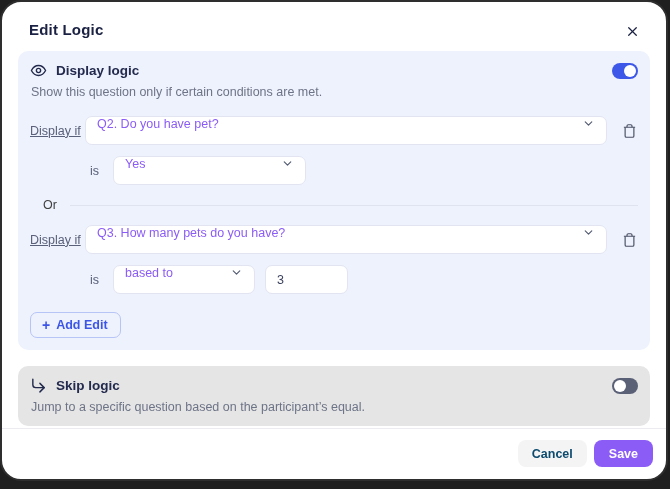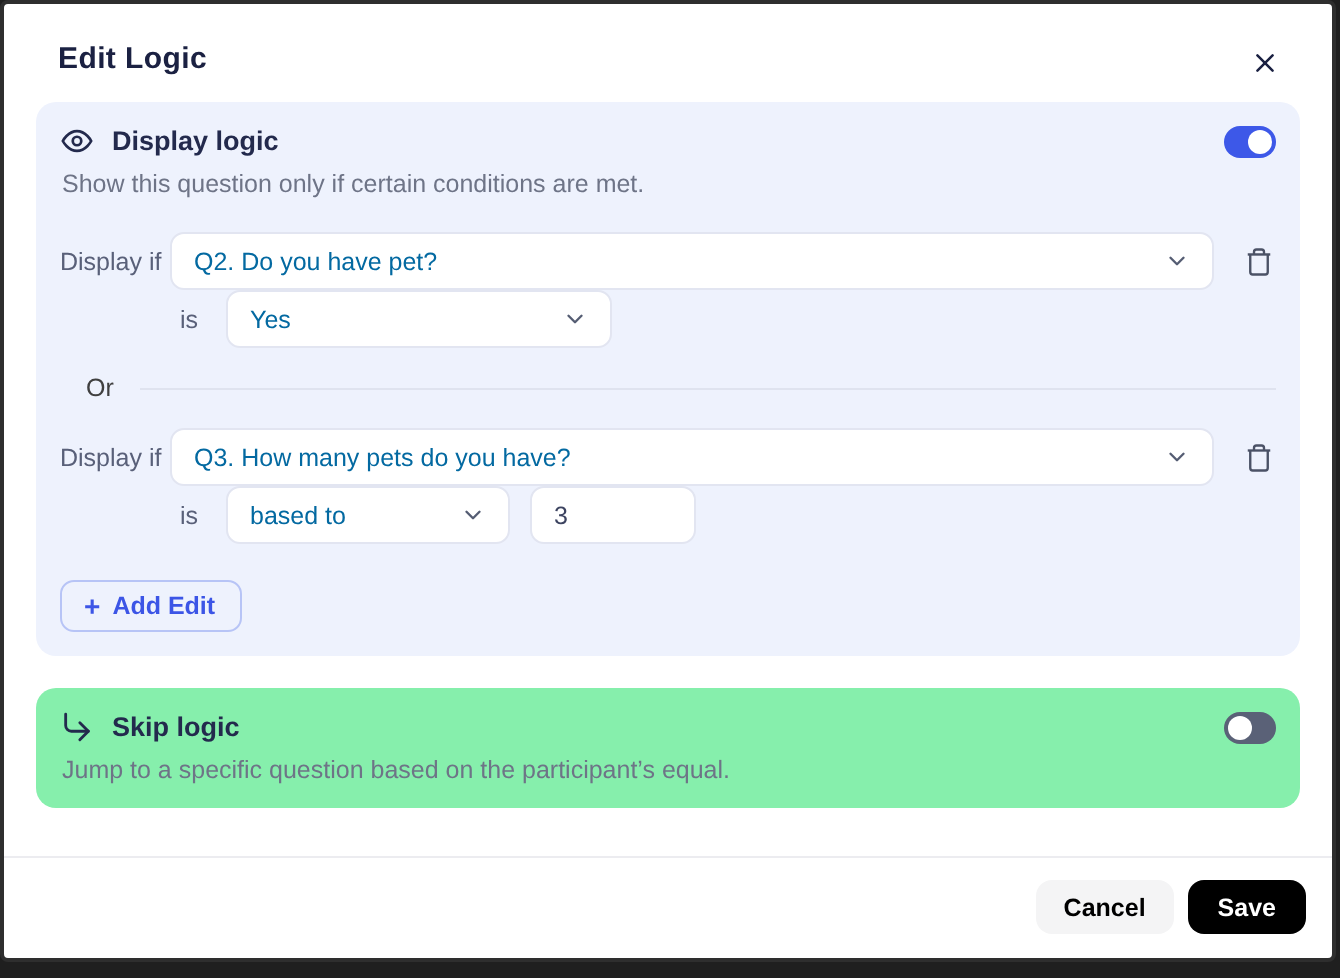--- a/index.html
+++ b/index.html
@@ -8,72 +8,72 @@
     background:#1f1f1f;
     font-family:"Liberation Sans","DejaVu Sans",sans-serif;
     position:relative;
     overflow:hidden;
   }
   .modal{
     position:absolute; left:0; top:0;
     width:668px; height:481px;
     background:#ffffff;
     border:2px solid #2e2e2e;
-    border-radius:4px;
+    border-radius:21px;
     display:flex; flex-direction:column;
     overflow:hidden;
   }
   
   .modal-header{
     display:flex; align-items:center; justify-content:space-between;
     padding:17px 24px 12px 27px;
   }
   .modal-title{ font-size:15px; font-weight:bold; color:#1b2142; letter-spacing:.2px; }
   .close-btn{
     background:none; border:none; cursor:pointer; color:#1b2142;
     width:20px; height:20px; display:flex; align-items:center; justify-content:center;
   }
   .close-btn svg{ width:13px; height:13px; stroke:#1b2142; }
 
   .modal-body{ padding:0 16px; flex:1; }
 
   
   .card{ border-radius:10px; padding:11px 12px 12px 12px; }
   .card.display{ background:#eef2fd; }
-  .card.skip{ background:#86efac; margin-top:16px; padding-bottom:12px; }
+  .card.skip{ background:#e5e5e5; margin-top:16px; padding-bottom:12px; }
 
   .card-head{ display:flex; align-items:center; gap:9px; }
   .card-icon{ width:17px; height:17px; color:#232a4d; flex:0 0 auto; display:flex; }
   .card-icon svg{ width:17px; height:17px; }
   .card-title{ font-size:13.5px; font-weight:bold; color:#232a4d; }
   .card-sub{ font-size:12.5px; color:#6e7487; margin-top:6px; margin-left:1px; }
 
   
   .toggle{ margin-left:auto; width:26px; height:16px; border-radius:9px; position:relative;
            cursor:pointer; border:none; flex:0 0 auto; }
   .toggle .knob{ position:absolute; top:2px; width:12px; height:12px; border-radius:50%;
                  background:#ffffff; }
   .toggle.on{ background:#3d58e8; }
   .toggle.on .knob{ right:2px; }
   .toggle.off{ background:#5a6177; }
   .toggle.off .knob{ left:2px; }
 
   
   .rule-row{ display:flex; align-items:center; }
   .row-q1{ margin-top:17px; }
-  .row-op{ margin-top:0; margin-left:60px; }
+  .row-op{ margin-top:11px; margin-left:60px; }
   .rule-label{ font-size:12.5px; color:#596079; }
-  .lbl-displayif{ width:55px; flex:0 0 auto; }
+  .lbl-displayif{ width:55px; flex:0 0 auto;text-decoration:underline; }
   .lbl-is{ width:14px; text-align:left; margin-right:9px; flex:0 0 auto; }
 
   .select{
     background:#ffffff; border:1px solid #e2e5f1; border-radius:7px;
-    height:29px; display:flex; align-items:center;
+    height:29px; display:flex; 
     padding:0 11px; cursor:pointer;
-    font-size:12.5px; color:#0369a1;
+    font-size:12.5px; color:#8b5cf6;
   }
   .select .chev{ margin-left:auto; color:#555d73; display:flex; }
   .select .chev svg{ width:13px; height:13px; }
   .select.grow{ flex:1; }
   .select.w-yes{ width:193px;gap:16px; }
   .select.w-op{ width:142px; }
 
   .value-input{
     margin-left:10px; width:83px; height:29px;
     background:#fff; border:1px solid #e2e5f1; border-radius:7px;
@@ -104,22 +104,22 @@
   
   .modal-footer{
     margin-top:auto;
     border-top:1px solid #ececf0;
     padding:11px 13px 12px;
     display:flex; justify-content:flex-end; gap:7px;
   }
   .btn{ border:none; border-radius:8px; font-size:12.5px; font-weight:bold;
         padding:6px 14px; cursor:pointer; height:27px;
         font-family:"Liberation Sans","DejaVu Sans",sans-serif; }
-  .btn-cancel{ background:#f4f4f5; color:#000000; }
-  .btn-save{ background:#000000; color:#ffffff; padding:6px 15px; }
+  .btn-cancel{ background:#f4f4f5; color:#0c4a6e; }
+  .btn-save{ background:#8b5cf6; color:#ffffff; padding:6px 15px; }
 </style>
 </head>
 <body>
 
 <div class="modal">
 
   <div class="modal-header">
     <div class="modal-title">Edit Logic</div>
     <button class="close-btn">
       <span class="card-icon" style="width:13px;height:13px;">

